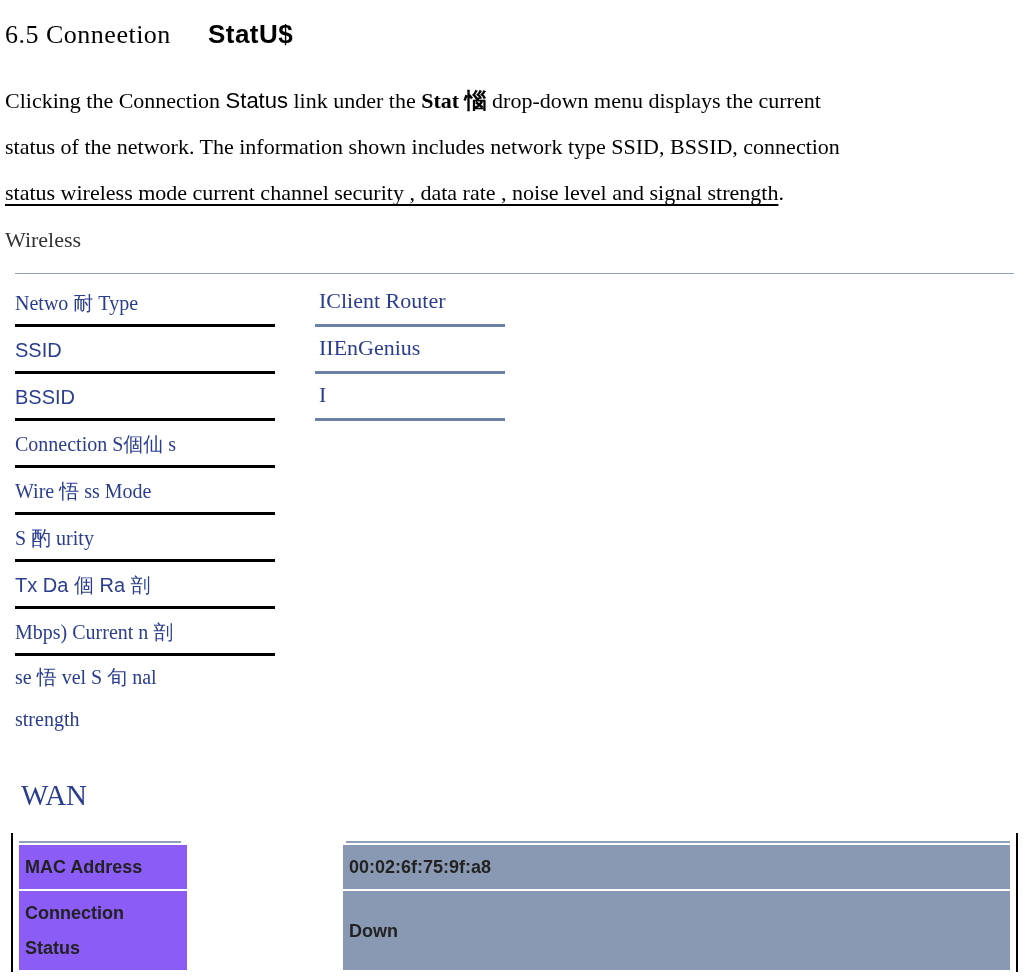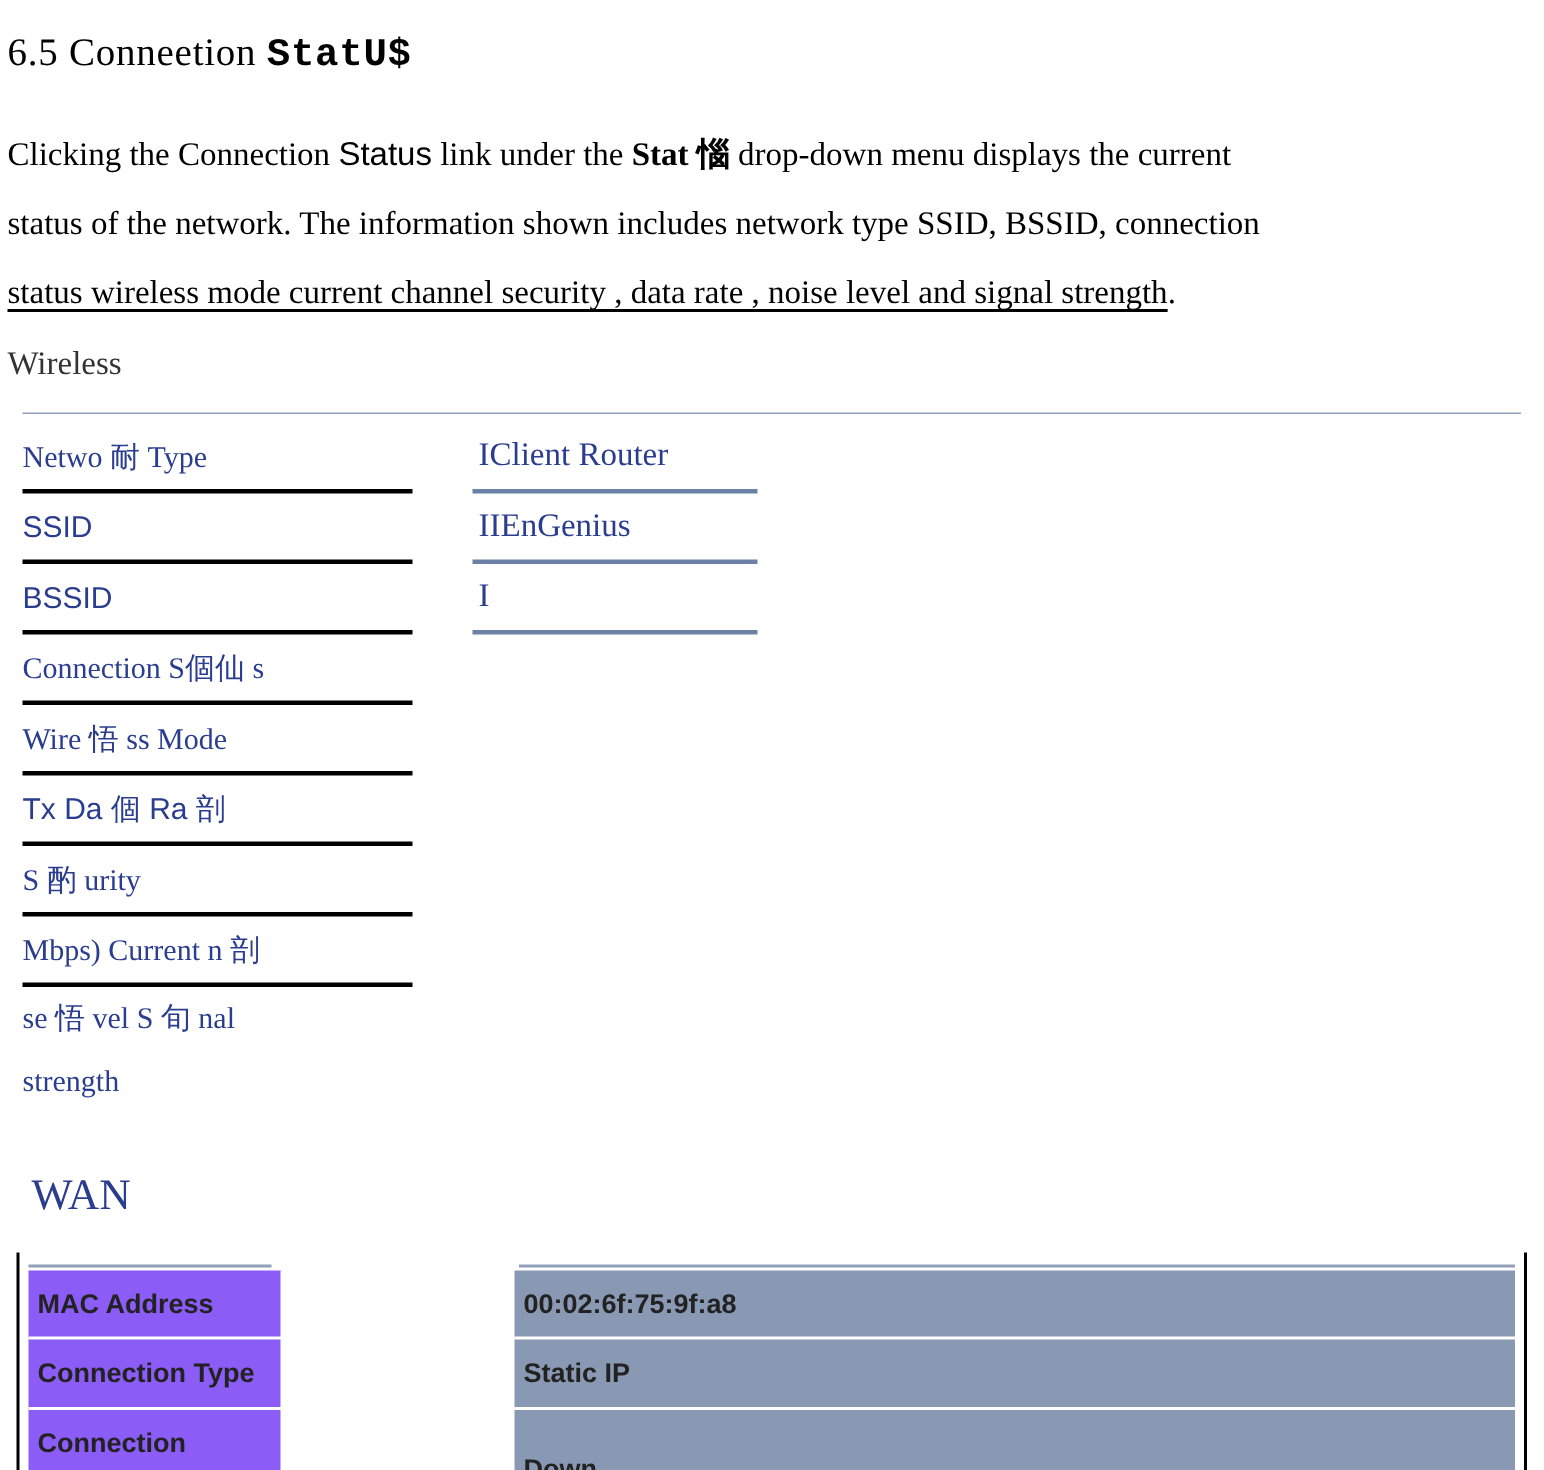--- a/index.html
+++ b/index.html
@@ -15,22 +15,23 @@
       font-size: 20px;
       line-height: 1.9;
     }
     .section-title {
       font-size: 26px;
       font-weight: normal;
       margin-bottom: 20px;
       letter-spacing: 0.5px;
     }
     .section-title .subtitle {
-      font-family: Liberation Mono, monospace;
+      font-family: Liberation Sans, sans-serif;
       font-weight: bold;
+      margin-left: 30px;
     }
     .body-text {
       font-size: 22px;
       line-height: 2;
       margin-bottom: 2px;
     }
     .underlined {
       text-decoration: underline;
       text-underline-offset: 4px;
     }
@@ -185,26 +186,26 @@
         <td class="label">Connection S個仙 s</td>
         <td class="gap"></td>
         <td class="value-cell"></td>
       </tr>
       <tr>
         <td class="label">Wire 悟 ss Mode</td>
         <td class="gap"></td>
         <td class="value-cell"></td>
       </tr>
       <tr>
+        <td class="label">S 酌 urity</td>
+        <td class="gap"></td>
+        <td class="value-cell"></td>
+      </tr>
+      <tr>
         <td class="label sans">Tx Da 個 Ra 剖</td>
-        <td class="gap"></td>
-        <td class="value-cell"></td>
-      </tr>
-      <tr>
-        <td class="label">S 酌 urity</td>
         <td class="gap"></td>
         <td class="value-cell"></td>
       </tr>
       <tr>
         <td class="label">Mbps) Current n 剖</td>
         <td class="gap"></td>
         <td class="value-cell"></td>
       </tr>
     </tbody>
 </table>
@@ -229,24 +230,19 @@
       <div class="seg2"></div>
   </div>
   <table class="wan-table">
     <tbody id="wan-body">
         <tr>
           <td class="wan-label">MAC Address</td>
           <td class="wan-gap"></td>
           <td class="wan-value">00:02:6f:75:9f:a8</td>
         </tr>
         <tr>
-          <td class="wan-label">Connection Type</td>
-          <td class="wan-gap"></td>
-          <td class="wan-value">Static IP</td>
-        </tr>
-        <tr>
           <td class="wan-label">Connection Status</td>
           <td class="wan-gap"></td>
           <td class="wan-value">Down</td>
         </tr>
       </tbody>
   </table>
 </div>
 
 </body></html>

